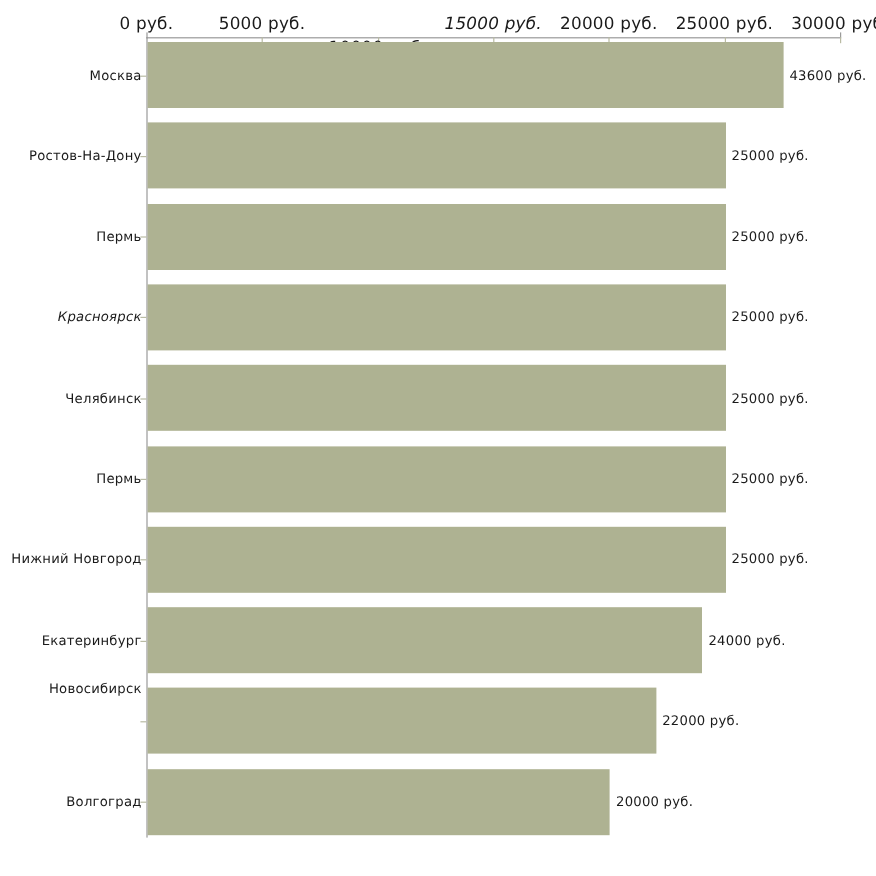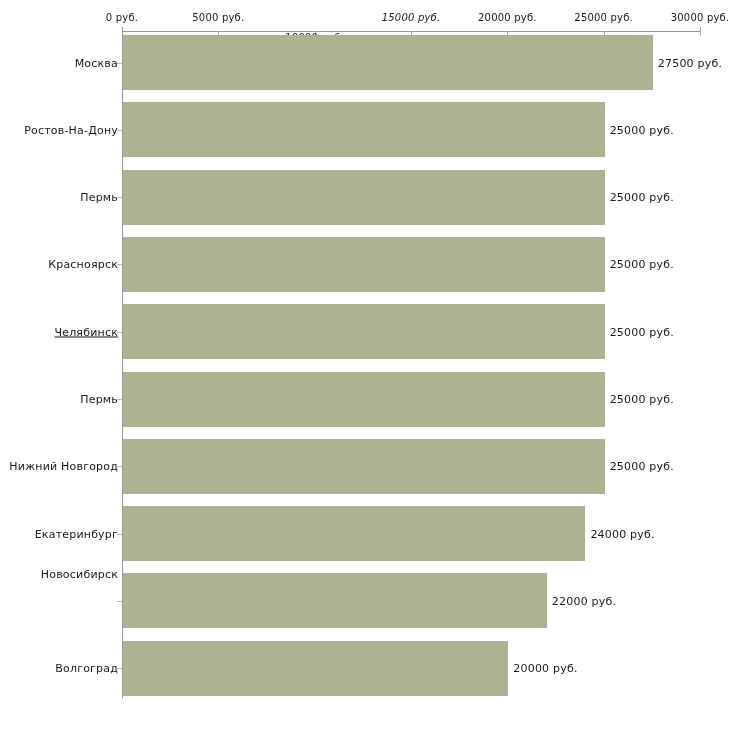--- a/index.html
+++ b/index.html
@@ -38,21 +38,21 @@
   .x-tick {
     position: absolute;
     top: 31px;
     width: 1px;
     height: 5px;
     background: #b9bba3;
   }
   .x-tick-label {
     position: absolute;
     top: 12px;
-    font-size: 10px;
+    font-size: 14px;
     color: #1a1a1a;
     white-space: nowrap;
     transform: translateX(-50%);
     letter-spacing: 0.2px;
   }
 
   
   .y-axis-line {
     position: absolute;
     left: 122px;
@@ -120,37 +120,37 @@
       <div class="x-tick-label" style="left: 700px;">30000 руб.</div>
     </div>
   <div id="y-ticks-layer">
       <div class="y-tick" style="top: 63px;"></div>
       <div class="cat-label" style="top: 62.5px;">Москва</div>
       <div class="y-tick" style="top: 130px;"></div>
       <div class="cat-label" style="top: 129.8px;">Ростов-На-Дону</div>
       <div class="y-tick" style="top: 197px;"></div>
       <div class="cat-label" style="top: 197.1px;">Пермь</div>
       <div class="y-tick" style="top: 264px;"></div>
-      <div class="cat-label" style="top: 264.4px;">Красноярск</div>
+      <div class="cat-label" style="top: 264.4px; font-style: italic;">Красноярск</div>
       <div class="y-tick" style="top: 332px;"></div>
-      <div class="cat-label" style="top: 331.7px; text-decoration: underline;">Челябинск</div>
+      <div class="cat-label" style="top: 331.7px;">Челябинск</div>
       <div class="y-tick" style="top: 399px;"></div>
       <div class="cat-label" style="top: 399px;">Пермь</div>
       <div class="y-tick" style="top: 466px;"></div>
       <div class="cat-label" style="top: 466.3px;">Нижний Новгород</div>
       <div class="y-tick" style="top: 534px;"></div>
       <div class="cat-label" style="top: 533.6px;">Екатеринбург</div>
       <div class="y-tick" style="top: 601px;"></div>
       <div class="cat-label" style="top: 574px;">Новосибирск</div>
       <div class="y-tick" style="top: 668px;"></div>
       <div class="cat-label" style="top: 668.2px;">Волгоград</div>
     </div>
   <div id="bars-layer">
       <div class="bar" style="top: 35px; height: 55px; width: 529.833px;"></div>
-      <div class="bar-value" style="left: 657.833px; top: 62.5px;">27500 руб.</div>
+      <div class="bar-value" style="left: 657.833px; top: 62.5px;">43600 руб.</div>
       <div class="bar" style="top: 102.3px; height: 55px; width: 481.667px;"></div>
       <div class="bar-value" style="left: 609.667px; top: 129.8px;">25000 руб.</div>
       <div class="bar" style="top: 169.6px; height: 55px; width: 481.667px;"></div>
       <div class="bar-value" style="left: 609.667px; top: 197.1px;">25000 руб.</div>
       <div class="bar" style="top: 236.9px; height: 55px; width: 481.667px;"></div>
       <div class="bar-value" style="left: 609.667px; top: 264.4px;">25000 руб.</div>
       <div class="bar" style="top: 304.2px; height: 55px; width: 481.667px;"></div>
       <div class="bar-value" style="left: 609.667px; top: 331.7px;">25000 руб.</div>
       <div class="bar" style="top: 371.5px; height: 55px; width: 481.667px;"></div>
       <div class="bar-value" style="left: 609.667px; top: 399px;">25000 руб.</div>

